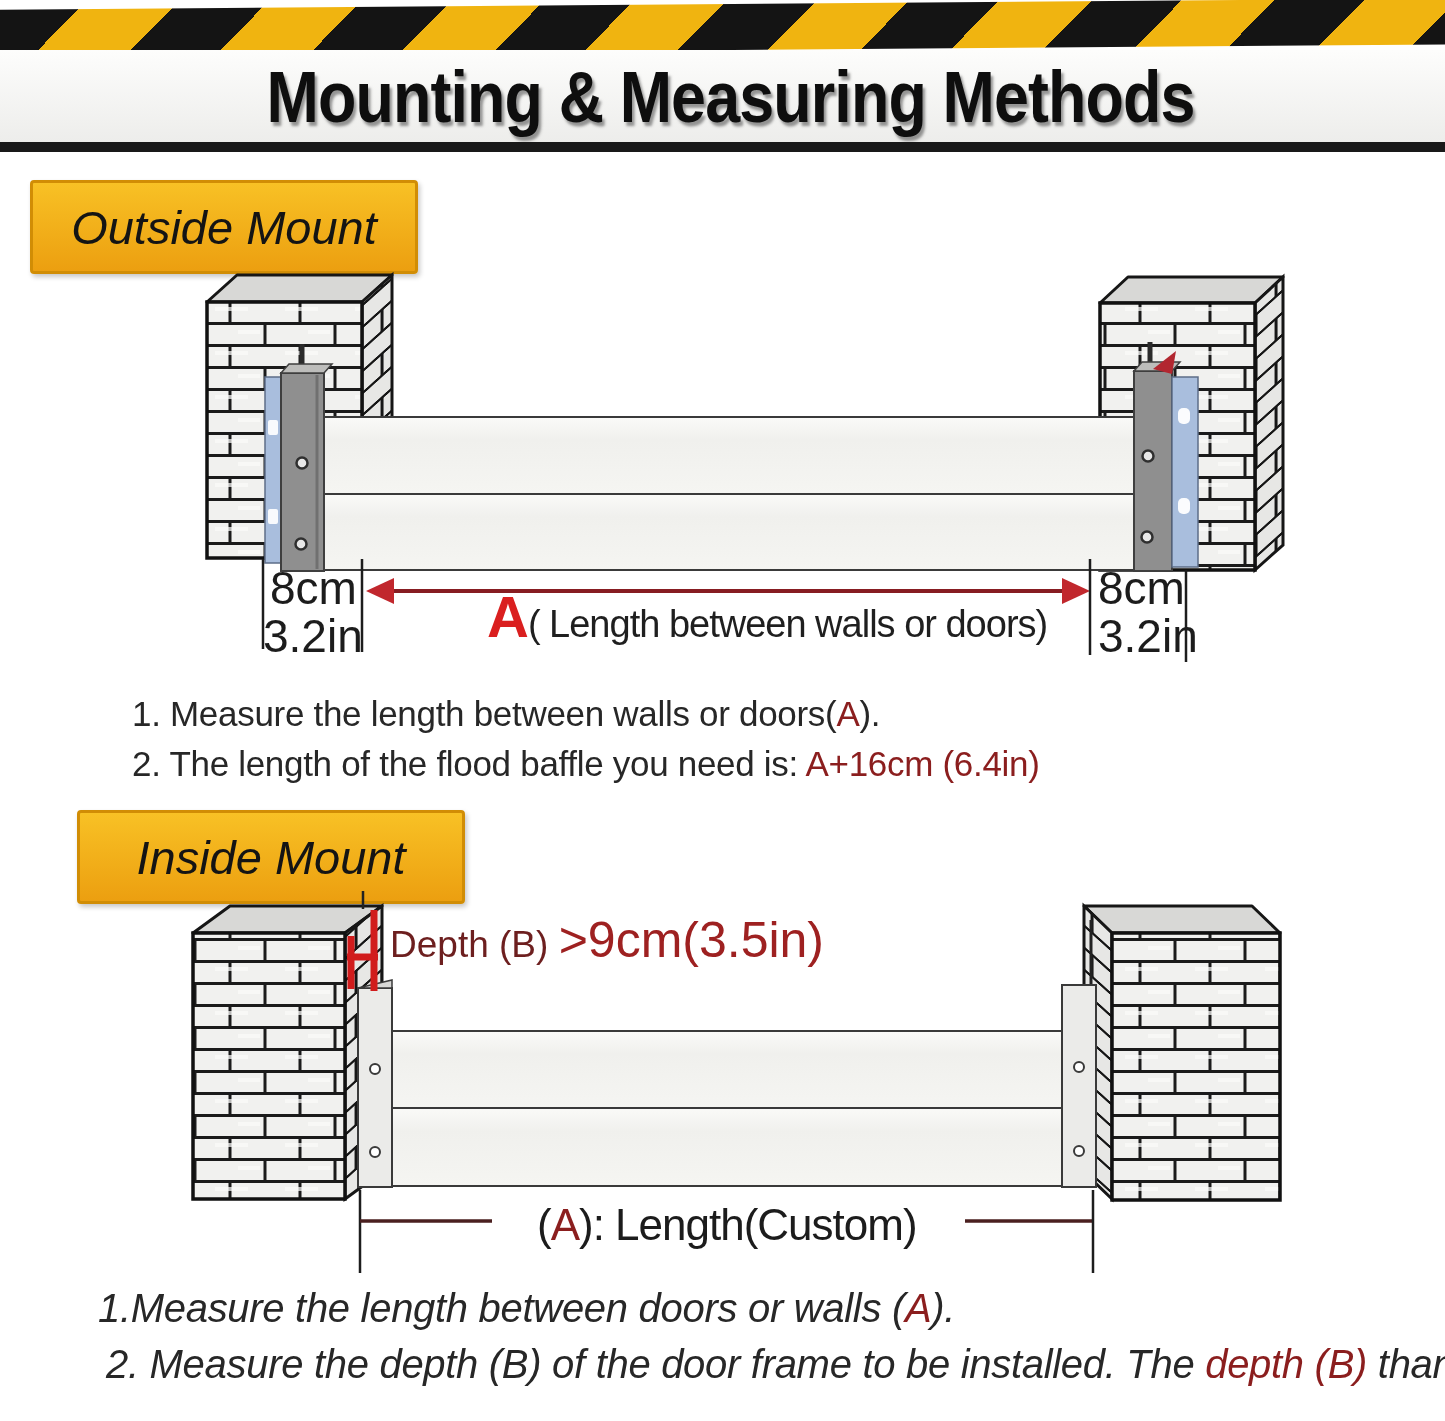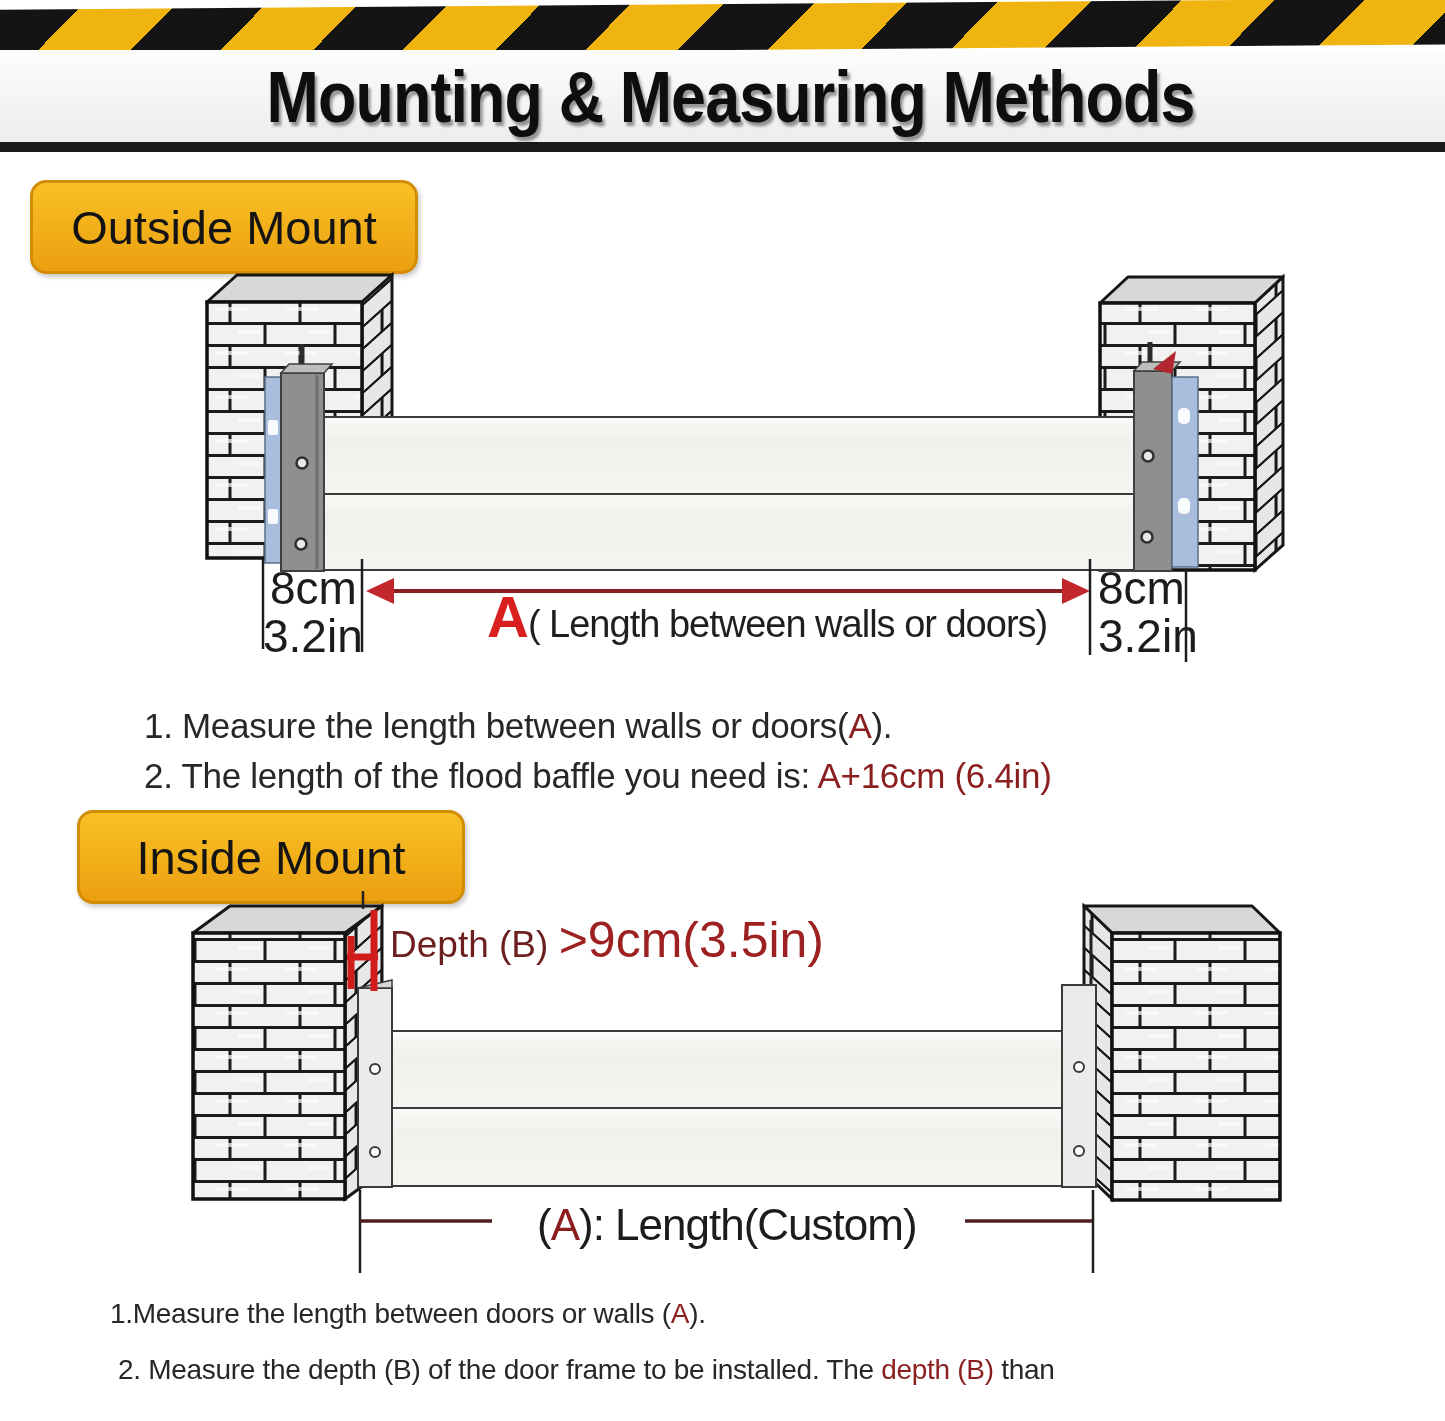--- a/index.html
+++ b/index.html
@@ -22,33 +22,34 @@
   .title-band h1{
     margin:0;font-size:73px;font-weight:bold;color:#0e0e0e;white-space:nowrap;
     transform:scaleX(0.86);letter-spacing:-1px;
     text-shadow:3px 4px 3px rgba(70,70,70,0.55);
   }
   .header-bar{position:absolute;top:142px;left:0;right:0;height:10px;background:#191919;}
   
   .mount-label{
     position:absolute;left:30px;width:382px;height:88px;
     background:linear-gradient(180deg,#f8c125,#ec9f10);
-    border:3px solid #d18d05;border-radius:16px;
+    border:3px solid #d18d05;border-radius:4px;
     display:flex;align-items:center;justify-content:center;
     font-size:47px;color:#141414;box-shadow:2px 3px 5px rgba(0,0,0,0.22);
     white-space:nowrap;
+    font-style:italic;
   }
   #label-outside{top:180px;}
   #label-inside{top:810px;margin-left:47px;}
   
   .diag{position:absolute;left:0;}
   
-  .step{position:absolute;margin:12px;font-size:35px;color:#272727;white-space:nowrap;letter-spacing:-0.3px;}
+  .step{position:absolute;margin:0;font-size:35px;color:#272727;white-space:nowrap;letter-spacing:-0.3px;}
   .step .red{color:#8b1e1e;}
-  .step-b{font-size:28px;}
+  .step-b{font-size:40px;font-style:italic;}
   svg text{font-family:"Liberation Sans",sans-serif;}
 </style>
 </head>
 <body>
 
 <div class="page">
 
   <div class="header">
     <div class="stripes"></div>
     <div class="title-band">

